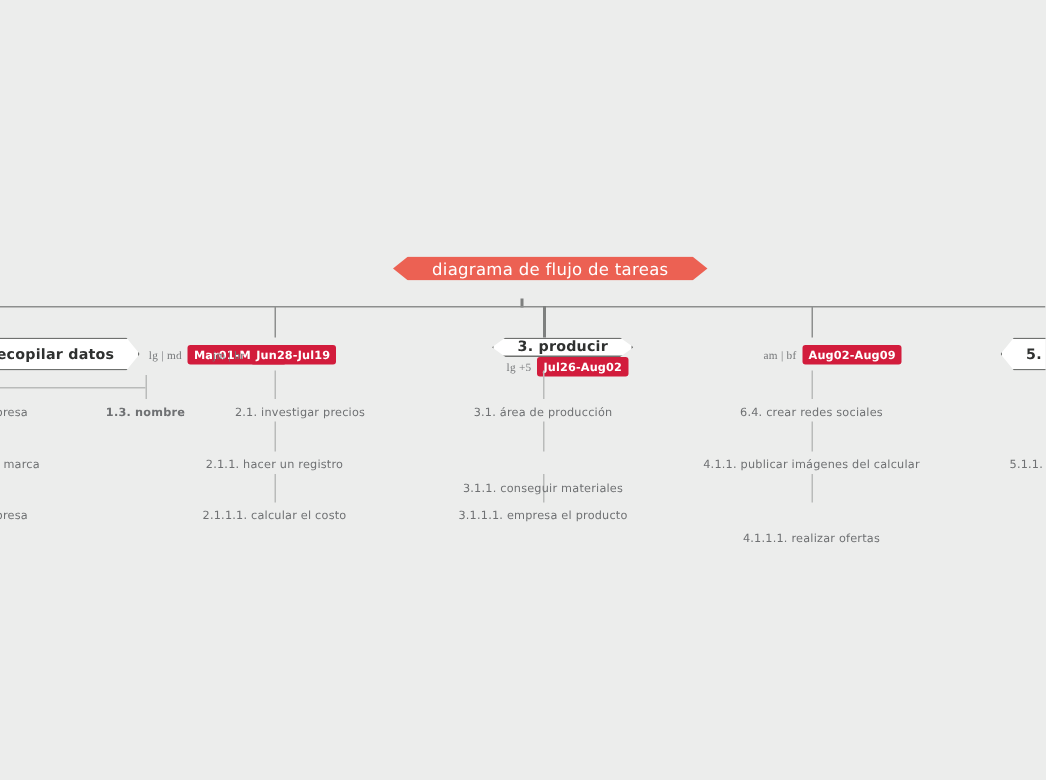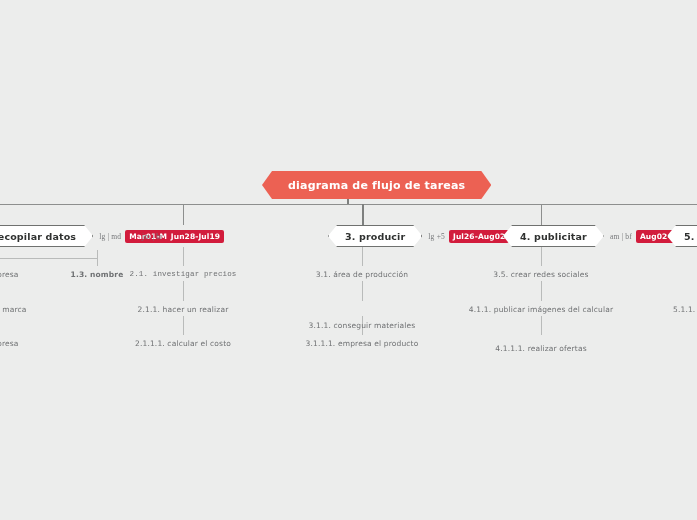--- a/index.html
+++ b/index.html
@@ -20,29 +20,29 @@
     inset: 0;
     width: 697px;
     height: 520px;
   }
 
   
   .root-node {
     position: absolute;
     left: 262px;
     top: 171px;
-    height: 28px;
+    height: 16px;
     padding: 0 26px;
     display: flex;
     align-items: center;
     justify-content: center;
     background: #ec6153;
     color: #ffffff;
     font-size: 11px;
-    font-weight: bold;
+    font-weight: normal;
     letter-spacing: .2px;
     white-space: nowrap;
     clip-path: polygon(10px 0, calc(100% - 10px) 0, 100% 50%, calc(100% - 10px) 100%, 10px 100%, 0 50%);
   }
 
   
   .line-h {
     position: absolute;
     height: 0;
     border-top: 1px solid #8d8f8e;
@@ -172,59 +172,56 @@
     <div class="meta">
       <span class="initials">jm | br</span>
       <span class="date-badge">Jun28-Jul19</span>
     </div>
   </div>
 
   <div class="line-sub" style="left:183px; top:247px; height:19px;"></div>
   <div class="line-sub" style="left:183px; top:281px; height:20px;"></div>
   <div class="line-sub" style="left:183px; top:316px; height:19px;"></div>
 
-  <div class="sub-label" style="left:183px; top:270px;font-family:Liberation Mono, monospace;">2.1. investigar precios</div>
-  <div class="sub-label" style="left:183px; top:305px;">2.1.1. hacer un realizar</div>
+  <div class="sub-label" style="left:200px; top:270px;">2.1. investigar precios</div>
+  <div class="sub-label" style="left:183px; top:305px;">2.1.1. hacer un registro</div>
   <div class="sub-label" style="left:183px; top:339px;">2.1.1.1. calcular el costo</div>
 
-  <div class="node-row" style="left:328px; top:225px;">
+  <div class="node-row" style="left:328px; top:225px;flex-direction:column;">
     <div class="hex">
       <span>3. producir</span>
     </div>
     <div class="meta">
       <span class="initials">lg +5</span>
       <span class="date-badge">Jul26-Aug02</span>
     </div>
   </div>
 
   <div class="line-sub" style="left:362px; top:247px; height:19px;"></div>
   <div class="line-sub" style="left:362px; top:281px; height:20px;"></div>
   <div class="line-sub" style="left:362px; top:316px; height:19px;"></div>
 
   <div class="sub-label" style="left:362px; top:270px;">3.1. área de producción</div>
   <div class="sub-label" style="left:362px; top:321px;">3.1.1. conseguir materiales</div>
   <div class="sub-label" style="left:362px; top:339px;">3.1.1.1. empresa el producto</div>
 
   <div class="node-row" style="left:503px; top:225px;">
-    <div class="hex">
-      <span>4. publicitar</span>
-    </div>
     <div class="meta">
       <span class="initials">am | bf</span>
       <span class="date-badge">Aug02-Aug09</span>
     </div>
   </div>
 
   <div class="line-sub" style="left:541px; top:247px; height:19px;"></div>
   <div class="line-sub" style="left:541px; top:281px; height:20px;"></div>
   <div class="line-sub" style="left:541px; top:316px; height:19px;"></div>
 
-  <div class="sub-label" style="left:541px; top:270px;">3.5. crear redes sociales</div>
+  <div class="sub-label" style="left:541px; top:270px;">6.4. crear redes sociales</div>
   <div class="sub-label" style="left:541px; top:305px;">4.1.1. publicar imágenes del calcular</div>
-  <div class="sub-label" style="left:541px; top:344px;">4.1.1.1. realizar ofertas</div>
+  <div class="sub-label" style="left:541px; top:354px;">4.1.1.1. realizar ofertas</div>
 
   <div class="node-row" style="left:667px; top:225px;">
     <div class="hex">
       <span>5. e</span>
     </div>
   </div>
 
   <div class="sub-label left-anchored" style="left:673px; top:305px;">5.1.1. e</div>
 
 </div>

